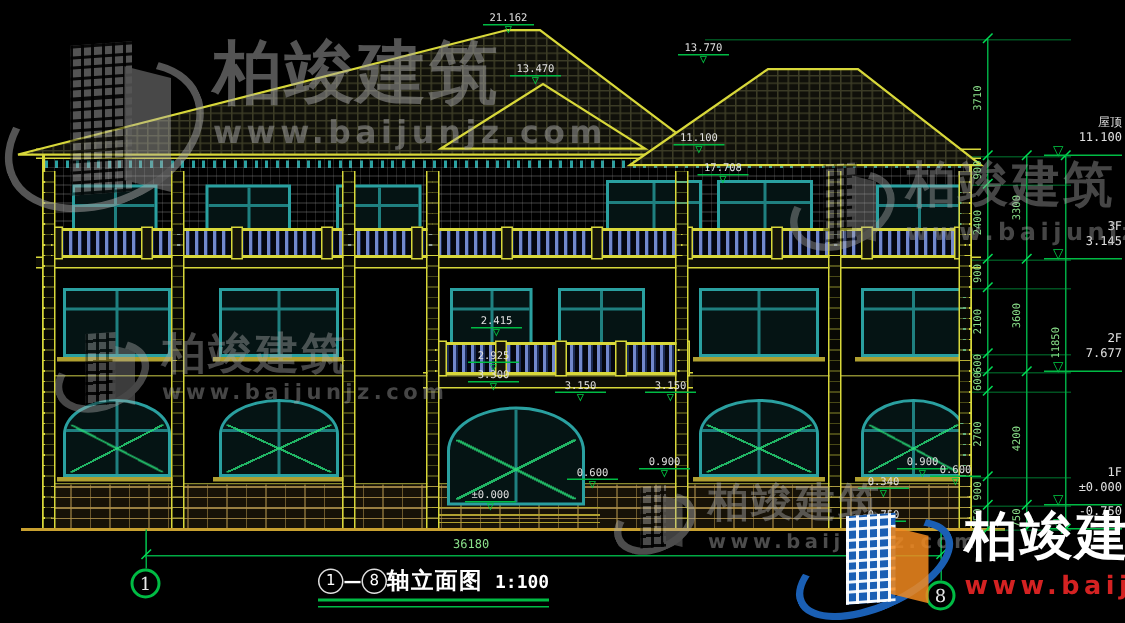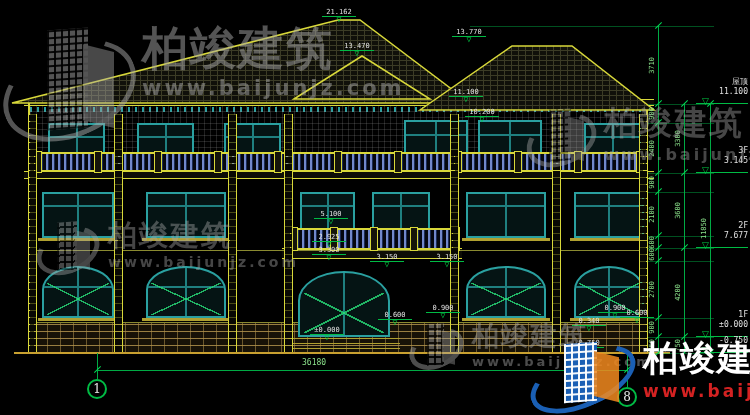--- a/index.html
+++ b/index.html
@@ -161,20 +161,25 @@
       <i class="wl-sw"></i>
       <b class="wl-b1"></b>
       <b class="wl-b2"></b>
     </div>
     <div>
       <div class="wname">柏竣建筑</div>
       <div class="wurl">www.baijunjz.com</div>
     </div>
   </div>
 
+  <div class="titleblk">
+    <span class="tcirc">1</span><span class="tdash">—</span><span class="tcirc">8</span><span class="tname">轴立面图</span><span class="tscale">1:100</span>
+    <div class="tul1"></div>
+    <div class="tul2"></div>
+  </div>
 
 <div class="band" style="left: 24px; top: 99px; width: 630px; height: 7px;"></div>
     <div class="dent" style="left: 30px; top: 107px; width: 616px; height: 5px;"></div>
     <div class="hatch" style="left: 30px; top: 106px; width: 616px; height: 66px;"></div>
     <div class="band" style="left: 24px; top: 171px; width: 630px; height: 8px;"></div>
     <div class="band" style="left: 282px; top: 248px; width: 180px; height: 11px;"></div>
     <div class="hline" style="left: 28px; top: 250px; width: 620px; height: 1px;"></div>
     <div class="hline" style="left: 34px; top: 322px; width: 612px; height: 1px;"></div>
     <div class="brickband" style="left: 34px; top: 323px; width: 612px; height: 30px;"></div>
     <div class="vline" style="left: 28px; top: 103px; width: 2px; height: 250px;"></div>
@@ -398,25 +403,25 @@
     </div>
     <div class="lvl" style="left: 340px; top: 42px;">
       <span>13.470</span>
       <i>▽</i>
     </div>
     <div class="lvl" style="left: 449px; top: 88px;">
       <span>11.100</span>
       <i>▽</i>
     </div>
     <div class="lvl" style="left: 465px; top: 108px;">
-      <span>10.200</span>
+      <span>17.708</span>
       <i>▽</i>
     </div>
     <div class="lvl" style="left: 314px; top: 210px;">
-      <span>5.100</span>
+      <span>2.415</span>
       <i>▽</i>
     </div>
     <div class="lvl" style="left: 312px; top: 233px;">
       <span>2.925</span>
       <i>▽</i>
     </div>
     <div class="lvl" style="left: 312px; top: 246px;">
       <span>3.300</span>
       <i>▽</i>
     </div>

